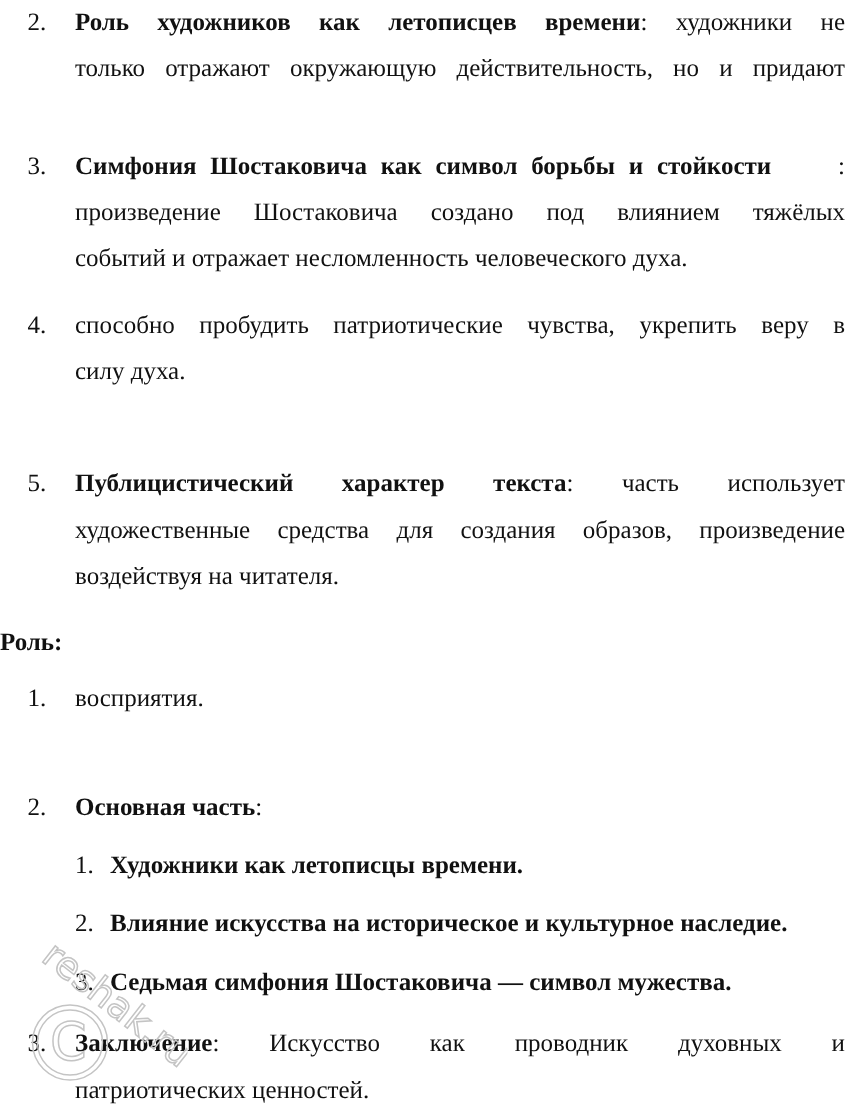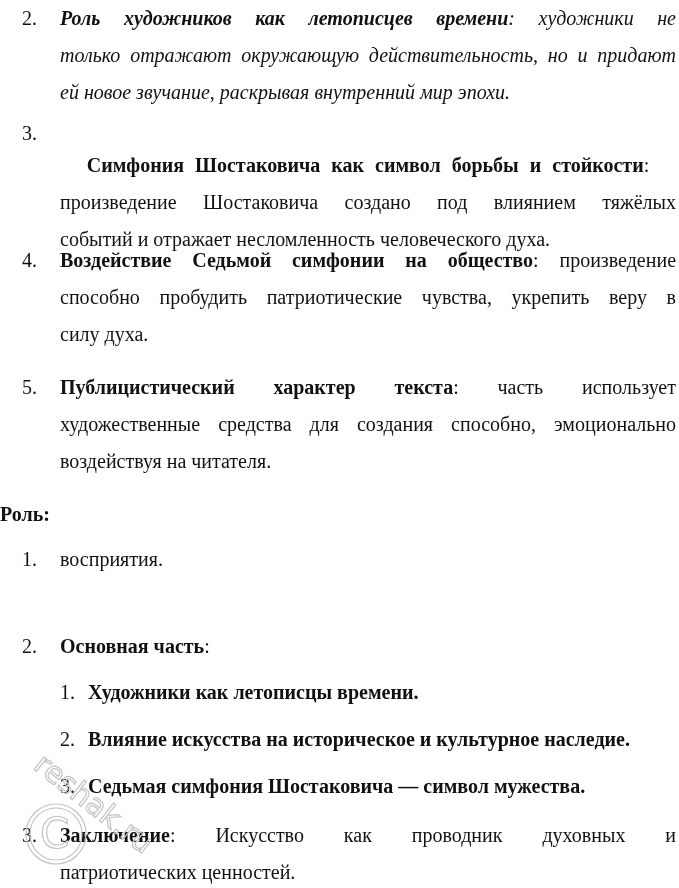--- a/index.html
+++ b/index.html
@@ -26,53 +26,51 @@
     pointer-events: none;
   }
 </style>
 </head>
 <body>
 
 <div class="page">
 
   <div class="item" style="top:0px;">
     <span class="num" style="top:0px; line-height:37px;">2.</span>
-    <div class="body-text" style="top:0px; right:3px;font-style:italic;">
+    <div class="body-text" style="top:0px; right:3px;">
       <span class="jline"><b>Роль художников как летописцев времени</b><span>:</span> <span>художники не</span></span>
       <span class="jline">только отражают окружающую действительность, но и придают</span>
-      <span class="line">ей новое звучание, раскрывая внутренний мир эпохи.</span>
     </div>
   </div>
 
   <div class="item" style="top:115px;">
     <span class="num" style="top:0px; line-height:37px;">3.</span>
     <div class="body-text" style="top:0px; right:3px;">
-      <span class="line" style="display:flex; justify-content:center;margin-top:32px;">
+      <span class="line" style="display:flex; justify-content:space-between;">
           <b style="word-spacing:6px;">Симфония Шостаковича как символ борьбы и стойкости</b>
           <span>:</span>
         </span>
       <span class="jline">произведение Шостаковича создано под влиянием тяжёлых</span>
       <span class="line">событий и отражает несломленность человеческого духа.</span>
     </div>
   </div>
 
   <div class="item" style="top:242px;">
     <span class="num" style="top:0px; line-height:37px;">4.</span>
     <div class="body-text" style="top:0px; right:3px;">
-      <span class="jline"><b>Воздействие Седьмой симфонии на общество</b><span>:</span> <span>произведение</span></span>
       <span class="jline">способно пробудить патриотические чувства, укрепить веру в</span>
       <span class="line">силу духа.</span>
     </div>
   </div>
 
   <div class="item" style="top:369px;">
     <span class="num" style="top:0px; line-height:37px;">5.</span>
     <div class="body-text" style="top:0px; right:3px;">
       <span class="jline"><b>Публицистический характер текста</b><span>:</span> <span>часть использует</span></span>
-      <span class="jline">художественные средства для создания способно, эмоционально</span>
+      <span class="jline">художественные средства для создания образов, произведение</span>
       <span class="line">воздействуя на читателя.</span>
     </div>
   </div>
 
   <div class="heading" style="top:496px; line-height:37px;">Роль:</div>
 
   <div class="item" style="top:541px;">
     <span class="num" style="top:0px; line-height:37px;">1.</span>
     <div class="body-text" style="top:0px; right:3px;">
       <span class="line">восприятия.</span>

